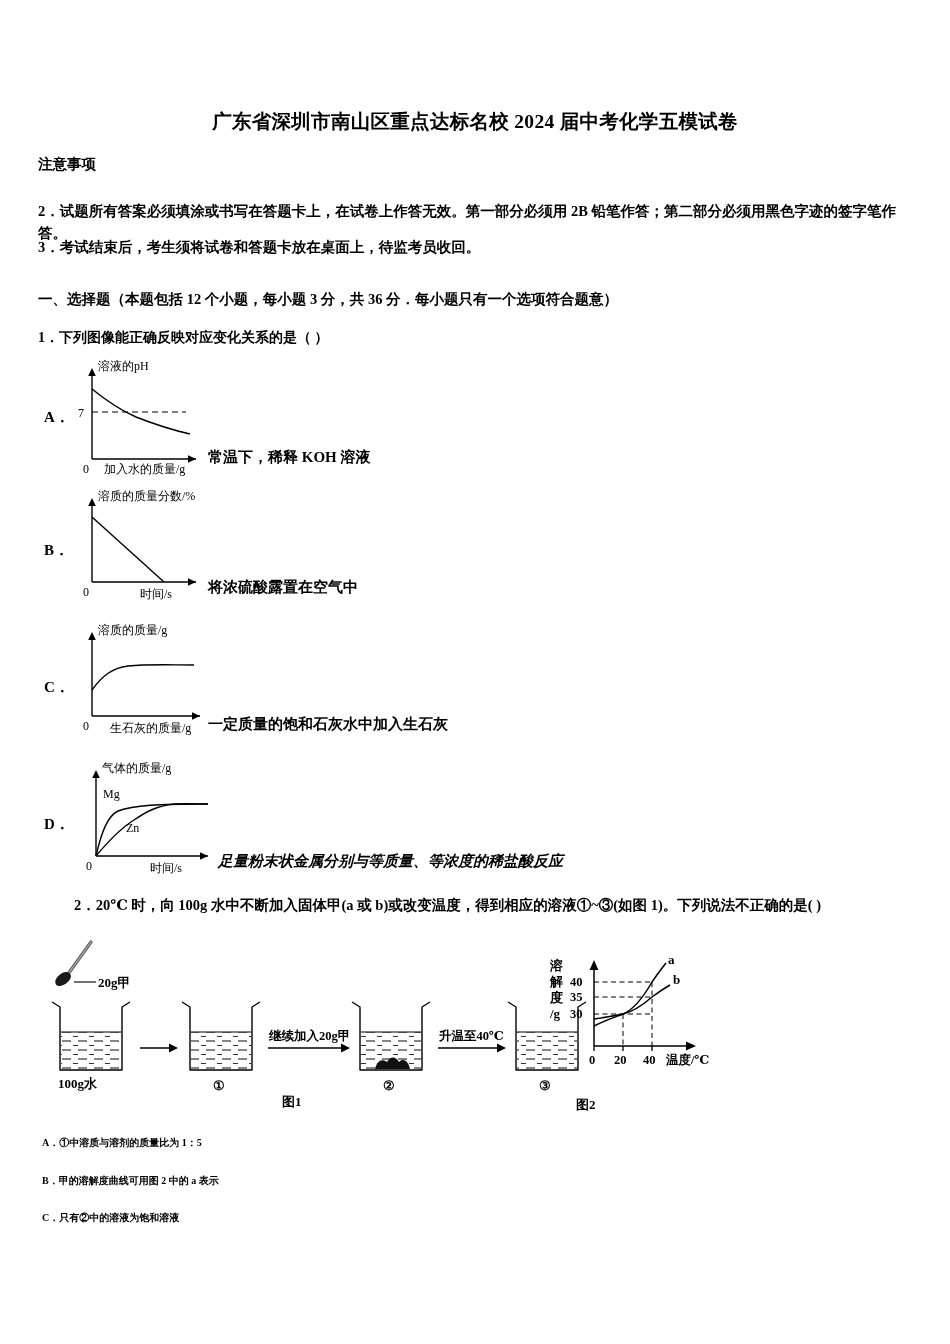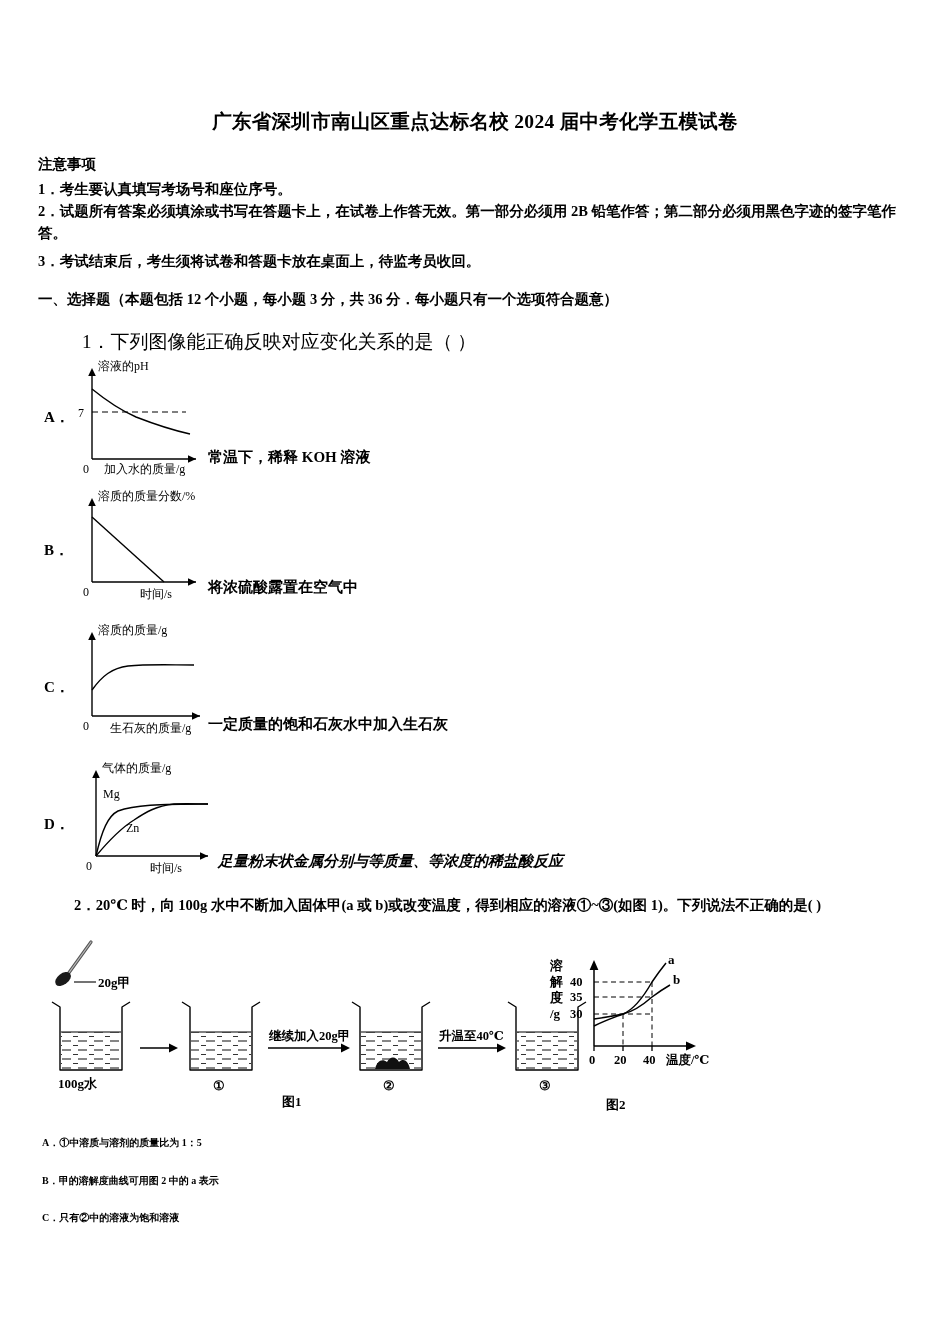--- a/index.html
+++ b/index.html
@@ -42,34 +42,33 @@
   .notice-line {
     position: absolute;
     left: 38px;
     width: 880px;
     font-size: 14.5px;
     font-weight: bold;
     line-height: 1.55;
   }
   .nl1 { top: 178px; }
   .nl2 { top: 200px; }
-  .nl3 { top: 250px; }
+  .nl3 { top: 236px; }
 
   .sec-head {
     position: absolute;
     left: 38px; top: 290px;
     font-size: 14.5px;
     font-weight: bold;
   }
   .q1-stem {
     position: absolute;
     left: 38px; top: 329px;
-    font-size: 19px;
-    font-weight: normal;
-    margin-left: 44px;
+    font-size: 14px;
+    font-weight: bold;
   }
   .q2-stem {
     position: absolute;
     left: 38px; top: 896px;
     width: 890px;
     font-size: 14.5px;
     font-weight: bold;
     margin-left: 36px;
   }
 
@@ -115,21 +114,20 @@
   }
 </style>
 </head>
 <body>
 
 <div class="page">
 
   <div class="doc-title">广东省深圳市南山区重点达标名校 2024 届中考化学五模试卷</div>
 
   <div class="notice-head">注意事项</div>
-  <div class="notice-line nl1">1．考生要认真填写考场号和座位序号。</div>
   <div class="notice-line nl2">2．试题所有答案必须填涂或书写在答题卡上，在试卷上作答无效。第一部分必须用 2B 铅笔作答；第二部分必须用黑色字迹的签字笔作答。</div>
   <div class="notice-line nl3">3．考试结束后，考生须将试卷和答题卡放在桌面上，待监考员收回。</div>
 
   <div class="sec-head">一、选择题（本题包括 12 个小题，每小题 3 分，共 36 分．每小题只有一个选项符合题意）</div>
   <div class="q1-stem">1．下列图像能正确反映对应变化关系的是（    ）</div>
 
   <div class="optrow">
     <div class="opt-letter" style="left:44px; top:408px;">A．</div>
 
     <div class="graph" style="left:78px; top:362px;">
@@ -322,19 +320,19 @@
       <text x="120" y="12" font-size="13" font-weight="bold">a</text>
       <text x="125" y="32" font-size="13" font-weight="bold">b</text>
 
       <text x="41" y="112" font-size="12.5" font-weight="bold">0</text>
       <text x="66" y="112" font-size="12.5" font-weight="bold">20</text>
       <text x="95" y="112" font-size="12.5" font-weight="bold">40</text>
       <text x="118" y="112" font-size="12.5" font-weight="bold">温度/℃</text>
     </svg>
   </div>
 
-  <div class="fig-caption" style="left:606px; top:1096px;">图2</div>
+  <div class="fig-caption" style="left:576px; top:1096px;">图2</div>
 
   <div class="ansopt ans-a">A．①中溶质与溶剂的质量比为 1：5</div>
   <div class="ansopt ans-b">B．甲的溶解度曲线可用图 2 中的 a 表示</div>
   <div class="ansopt ans-c">C．只有②中的溶液为饱和溶液</div>
 
 </div>
 
 </body></html>

